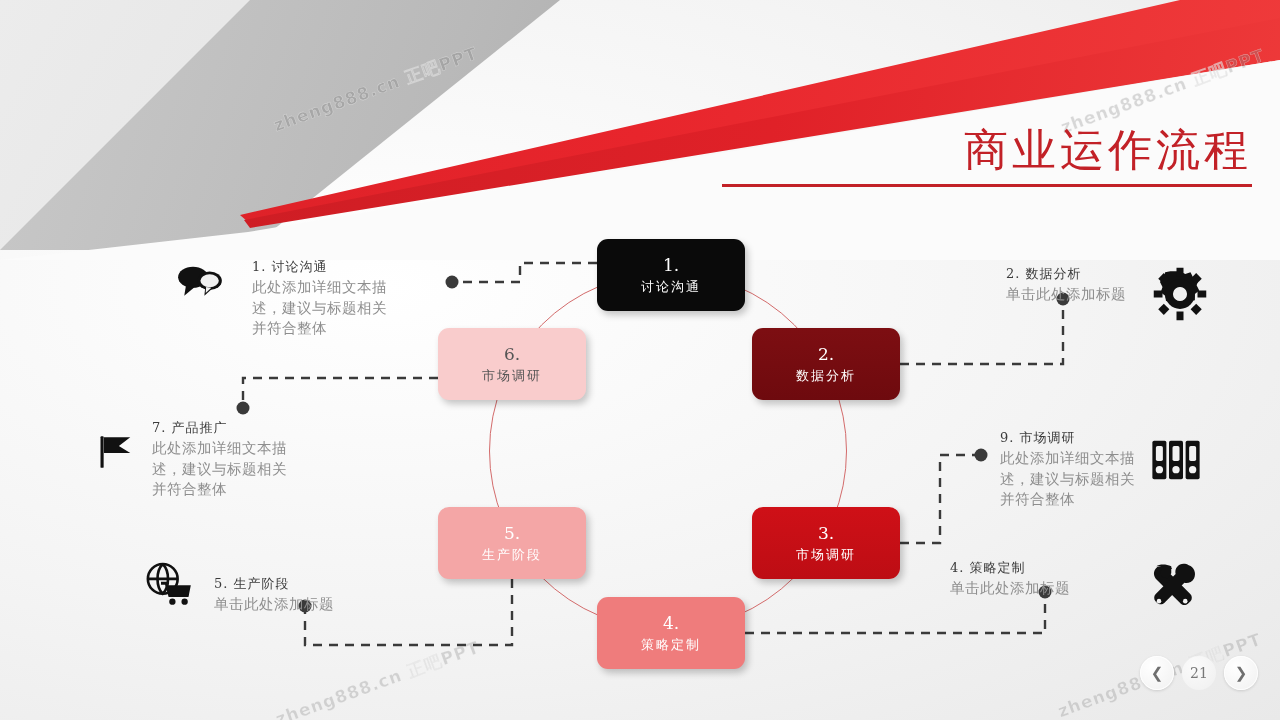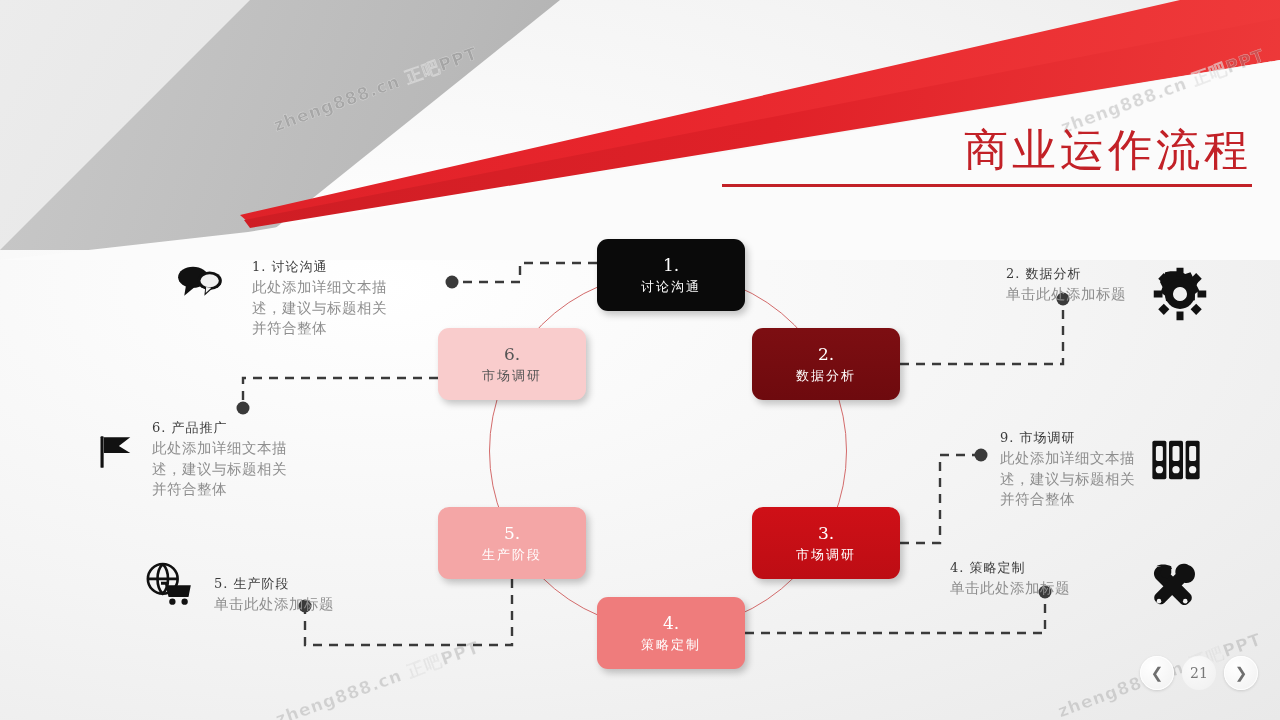--- a/index.html
+++ b/index.html
@@ -247,21 +247,21 @@
 
   <div class="icon ic6">
     <svg viewBox="0 0 64 64">
         <g fill="#111">
       <rect x="12" y="14" width="3.6" height="36" rx="1"></rect>
       <path d="M16 15 L46 15 L33 25 L46 33 L16 33 Z"></path>
     </g>
       </svg>
   </div>
   <div class="label lb6">
-    <div class="hd">6. 产品推广</div>
+    <div class="hd">7. 产品推广</div>
     <div class="bd" style="white-space:pre-line">此处添加详细文本描
 述，建议与标题相关
 并符合整体</div>
   </div>
 
   <div class="icon ic5">
     <svg viewBox="0 0 64 64">
         <g fill="none" stroke="#111" stroke-width="3">
       <circle cx="26" cy="25" r="17"></circle>
       <path d="M9 25 H43 M26 8 C34 16 34 34 26 42 C18 34 18 16 26 8"></path>

